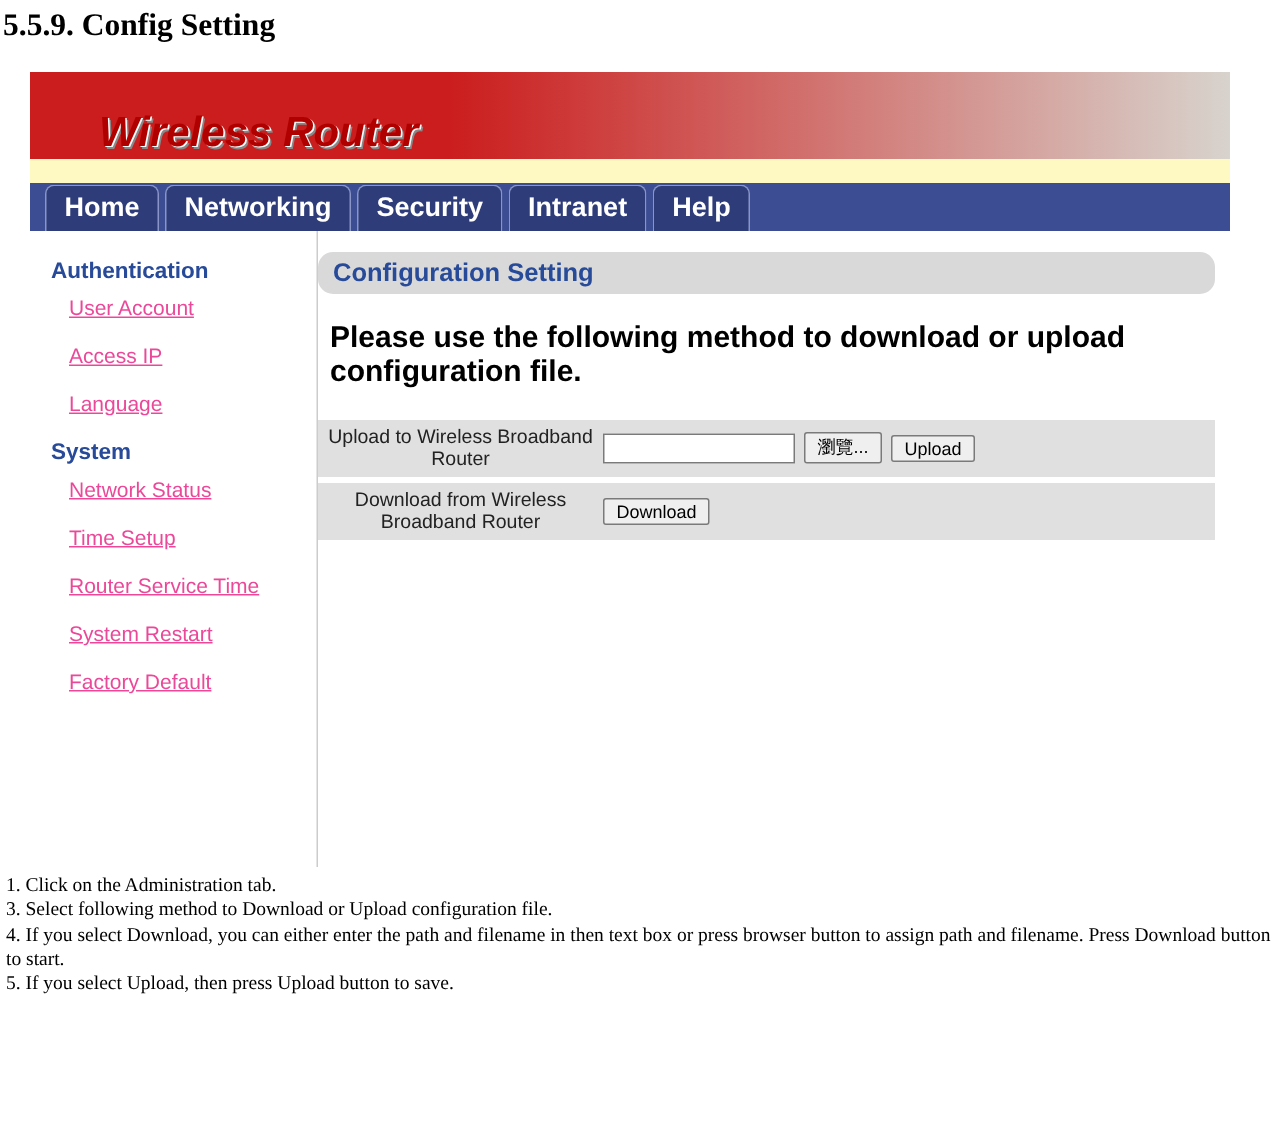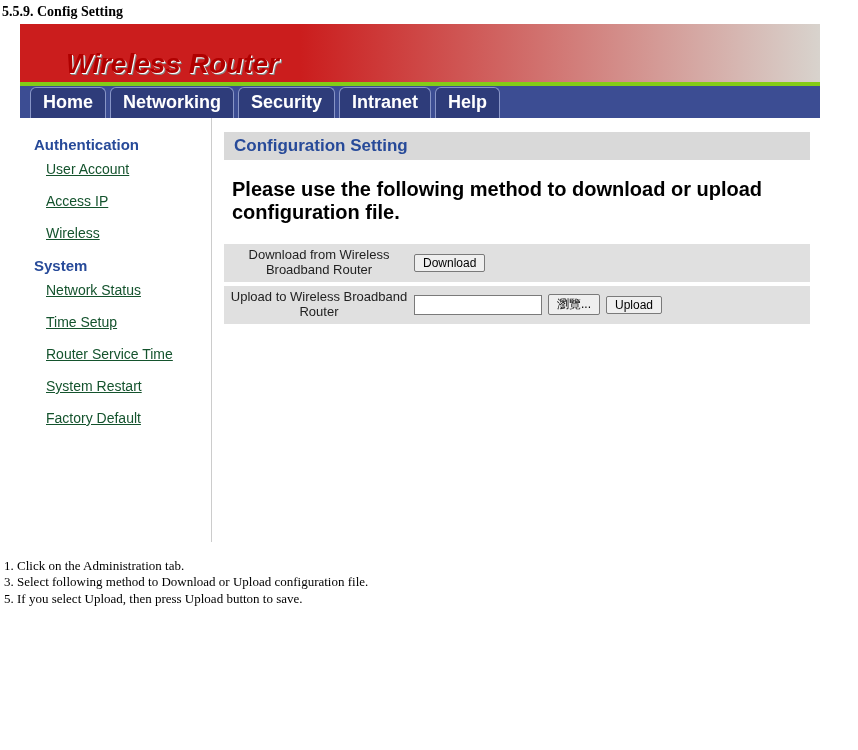--- a/index.html
+++ b/index.html
@@ -1,31 +1,31 @@
 <!DOCTYPE html>
 <html><head>
 <meta charset="utf-8">
 <style>
   * { margin: 0; padding: 0; box-sizing: border-box; }
   body { font-family: "Times New Roman", serif; font-size: 19px; color: #000; background: #fff; width: 858px; }
   .doc { padding: 0 2px; }
-  .doc-heading { font-family: "Times New Roman", serif; font-weight: bold; font-size: 14px; margin: 4px 0 4px 0; }
+  .doc-heading { font-family: "Times New Roman", serif; font-weight: bold; font-size: 21px; margin: 4px 0 19px 0; }
   .screenshot { width: 800px; height: 530px; background: #fff; margin: 0 0 4px 18px; font-family: Arial, Helvetica, sans-serif; position: relative; overflow: hidden; }
-  .banner { width: 100%; height: 94px; background: #84cc16; position: relative; }
+  .banner { width: 100%; height: 106px; background: #fef9c3; position: relative; }
   .banner-red { position: absolute; left: 0; top: 0; width: 100%; height: 58px; background: linear-gradient(to right,#cb1d1d 0%,#cb1d1d 35%,#d8d3cd 100%); }
   .banner-title { position: absolute; top: 24px; left: 46px; font-family: "Comic Sans MS","Arial Black",sans-serif; font-size: 28px; font-weight: bold; color: #b00000; font-style: italic; text-shadow: 1px 1px 0 #fff,2px 2px 0 #888; }
   .tabbar { position: absolute; left: 0; bottom: 0; width: 100%; height: 32px; background: #3c4d93; display: flex; align-items: center; padding-left: 10px; gap: 4px; }
   .tab { background: #2e3c7a; color: #fff; border: 1px solid #8895c6; border-bottom: 0; border-radius: 6px 6px 0 0; padding: 4px 12px 5px 12px; font-size: 18px; font-weight: bold; cursor: pointer; }
   .tab.active { background: #f1f1f1; color: #2e3c7a; }
-  .main-area { display: flex; width: 100%; height: calc(100% - 106px); gap: 12px; }
+  .main-area { display: flex; width: 100%; height: calc(100% - 106px); }
   .sidebar { width: 192px; background: #fff; padding: 14px 10px 10px 14px; border-right: 1px solid #ccc; font-size: 14px; }
   .side-head { color: #274a99; font-weight: bold; margin: 4px 0 8px 0; font-size: 15px; }
-  .side-link { color: #14532d; text-decoration: underline; margin: 0 0 16px 12px; cursor: pointer; display: block; font-size: 14px; }
+  .side-link { color: #ec4899; text-decoration: underline; margin: 0 0 16px 12px; cursor: pointer; display: block; font-size: 14px; }
   .content { flex: 1; background: #fff; padding: 14px 0 0 0; }
-  .cfg-title-bar { background: #d9d9d9; color: #274a99; font-weight: bold; font-size: 17px; padding: 4px 10px; margin: 0 10px 18px 0; }
+  .cfg-title-bar { background: #d9d9d9; color: #274a99; font-weight: bold; font-size: 17px; padding: 4px 10px; margin: 0 10px 18px 0; border-radius: 10px; }
   .cfg-inst { font-family: Arial,sans-serif; font-size: 20px; font-weight: bold; margin: 0 10px 20px 8px; }
   .form-row { display: flex; align-items: center; background: #e0e0e0; margin: 0 10px 4px 0; padding: 4px 6px; }
   .form-label { width: 184px; font-family: Arial,sans-serif; font-size: 13px; color: #222; text-align: center; line-height: 1.15; padding-right: 6px; }
   .form-ctrls { display: flex; align-items: center; gap: 6px; }
   input[type=text].file-path { width: 128px; height: 20px; font-size: 12px; border: 1px solid #7a7a7a; background: #fff; }
   .btn { font-family: Arial,sans-serif; font-size: 12px; padding: 1px 8px; border: 1px solid #7a7a7a; background: #efefef; border-radius: 2px; cursor: pointer; }
   .instructions { font-family: "Times New Roman", serif; font-size: 13px; line-height: 1.25; padding: 0 2px; }
   .instructions div { margin: 0; }
 </style>
 </head>
@@ -45,51 +45,52 @@
       <div class="tab">Intranet</div>
       <div class="tab">Help</div>
     </div>
   </div>
 
   <div class="main-area">
     <div class="sidebar">
       <div class="side-head">Authentication</div>
       <a class="side-link">User Account</a>
       <a class="side-link">Access IP</a>
-      <a class="side-link">Wireless</a>
+      <a class="side-link">Language</a>
       <div class="side-head">System</div>
       <a class="side-link">Network Status</a>
       <a class="side-link">Time Setup</a>
       <a class="side-link">Router Service Time</a>
       <a class="side-link">System Restart</a>
       <a class="side-link">Factory Default</a>
     </div>
 
     <div class="content">
       <div class="cfg-title-bar">Configuration Setting</div>
       <div class="cfg-inst">Please use the following method to download or upload configuration file.</div>
 
       <div class="form-row">
-        <div class="form-label">Download from Wireless Broadband Router</div>
-        <div class="form-ctrls">
-          <button class="btn">Download</button>
-        </div>
-      </div>
-
-      <div class="form-row">
         <div class="form-label">Upload to Wireless Broadband Router</div>
         <div class="form-ctrls">
           <input type="text" class="file-path" value="" style="">
           <button class="btn">瀏覽...</button>
           <button class="btn">Upload</button>
+        </div>
+      </div>
+
+      <div class="form-row">
+        <div class="form-label">Download from Wireless Broadband Router</div>
+        <div class="form-ctrls">
+          <button class="btn">Download</button>
         </div>
       </div>
     </div>
   </div>
 </div>
 
 <div class="instructions">
   <div>1. Click on the Administration tab.</div>
   <div>3. Select following method to Download or Upload configuration file.</div>
+  <div>4. If you select Download, you can either enter the path and filename in then text box or press browser button to assign path and filename. Press Download button to start.</div>
   <div>5. If you select Upload, then press Upload button to save.</div>
 </div>
 
 </div>
 
 </body></html>

